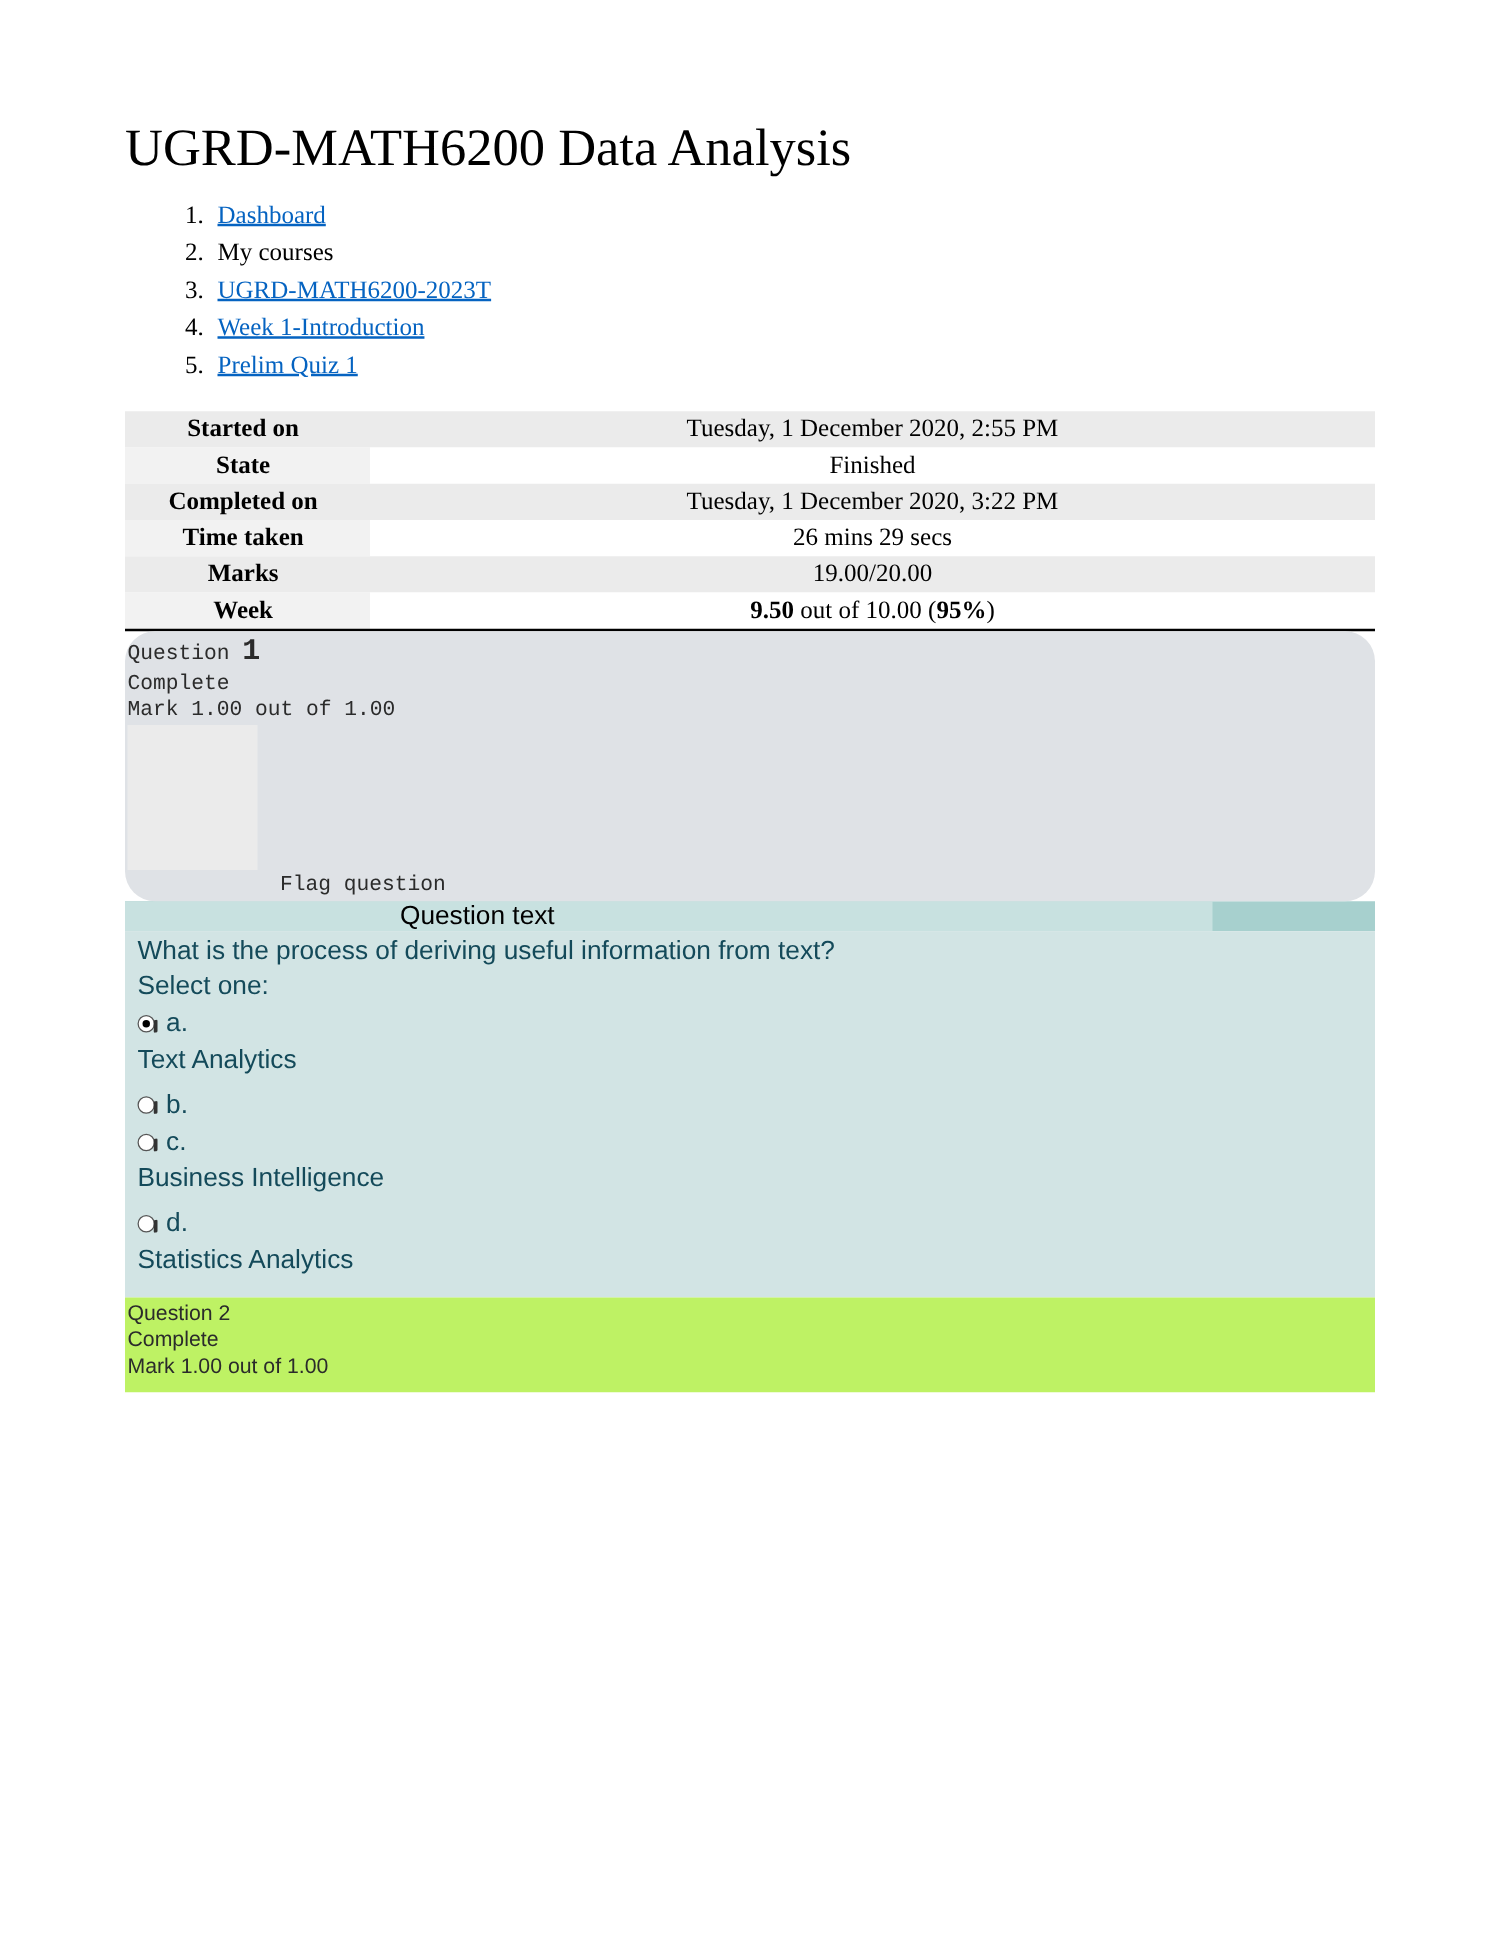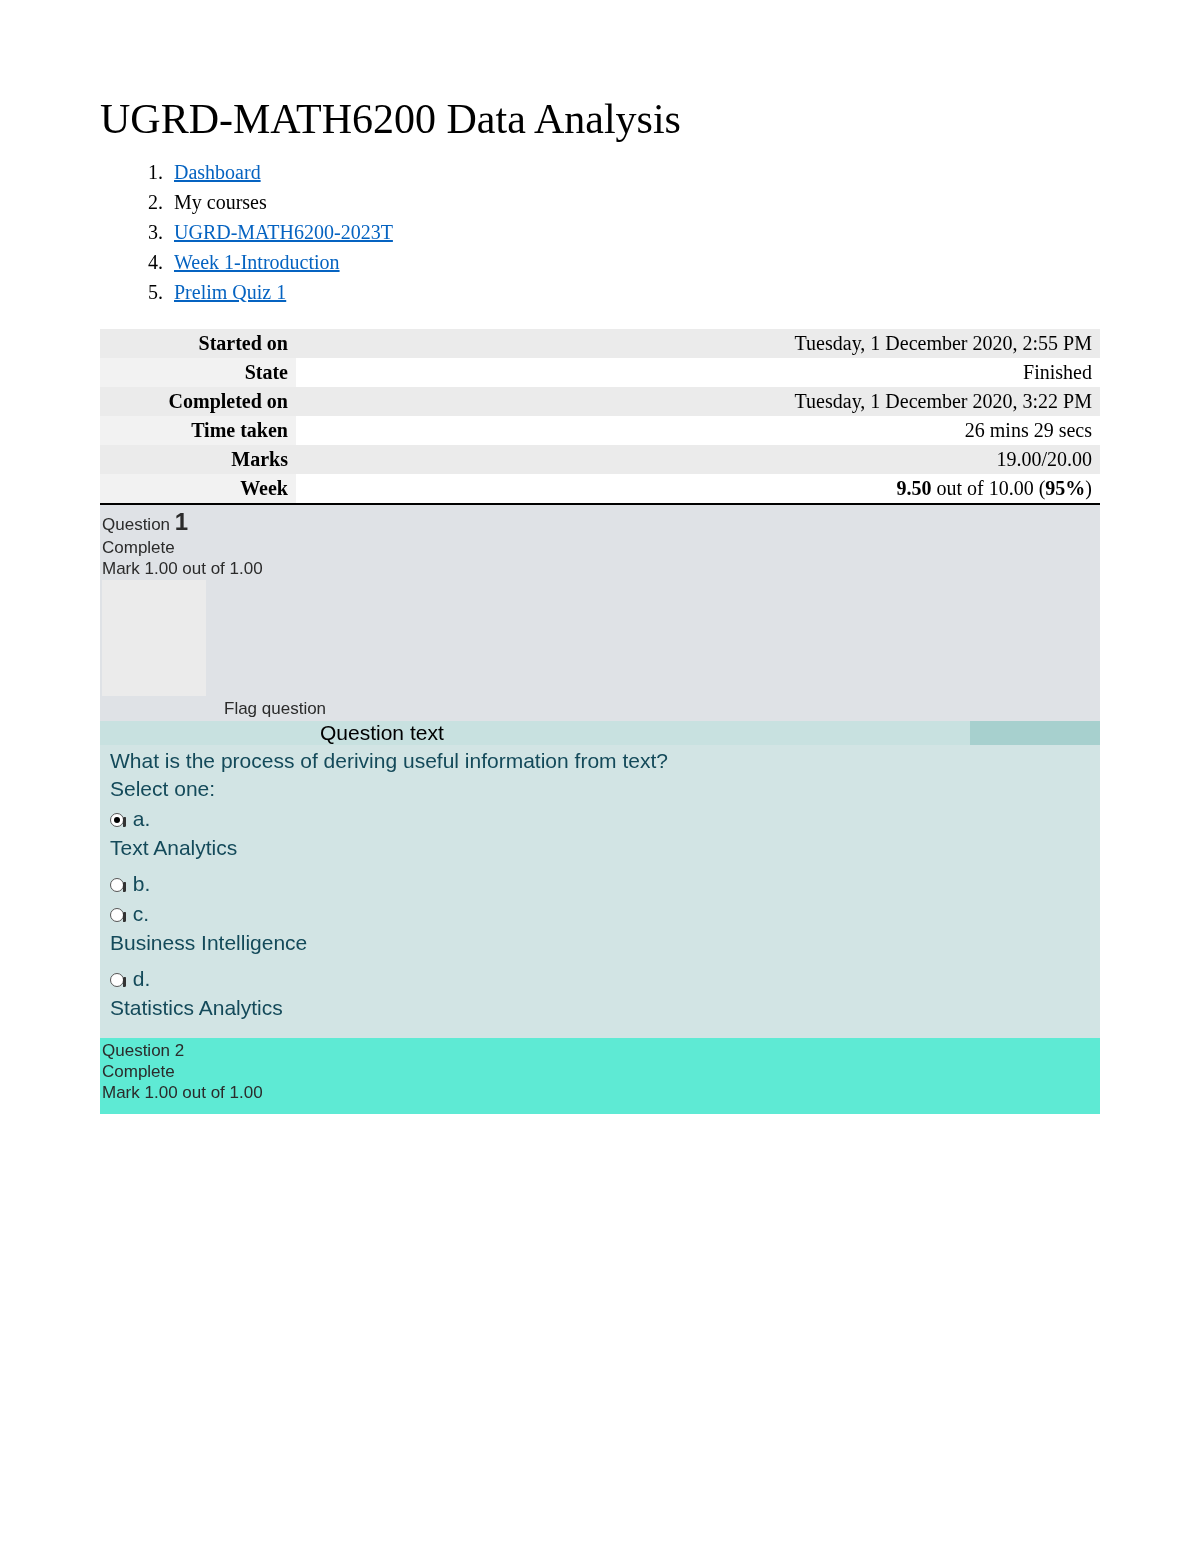--- a/index.html
+++ b/index.html
@@ -29,45 +29,46 @@
     ol.breadcrumb a {
       color: #0563C1;
     }
     .plain-item { color: #000; }
     table.summary {
       width: 100%;
       border-collapse: collapse;
       font-size: 20px;
     }
     table.summary th {
-      text-align: right;
+      text-align: center;
       font-weight: bold;
       padding: 3px 8px 3px 1px;
       width: 196px;
       background: #f2f2f2;
     }
     table.summary td {
-      text-align: right;
+      text-align: center;
       padding: 3px 8px;
       background: #fff;
       margin-top: 40px;
     }
     table.summary tr.alt th, table.summary tr.alt td { background: #ebebeb; }
     table.summary tr:last-child th, table.summary tr:last-child td {
       border-bottom: 2px solid #000;
     }
     .bold { font-weight: bold; }
     .qinfo {
       background: #dfe2e6;
       padding: 2px 18px 0 2px;
-      font-family: Liberation Sans, sans-serif;
+      font-family: Liberation Mono, monospace;
       font-size: 17px;
       color: #2b2b2b;
       position: relative;
       line-height: 1.25;
+      border-radius: 24px;
     }
     .qinfo .qnum { font-size: 24px; font-weight: bold; }
     .qinfo-box {
       width: 104px;
       height: 116px;
       background: #ebebeb;
     }
     .flag-row {
       padding: 2px 0 2px 122px;
       font-size: 17px;
@@ -116,21 +117,21 @@
     }
     .radio.sel::before {
       content: "";
       position: absolute;
       left: 3px; top: 3px;
       width: 6px; height: 6px;
       background: #000;
       border-radius: 50%;
     }
     .q2info {
-      background: #5eead4;
+      background: #bef264;
       padding: 2px 2px 10px 2px;
       font-family: Verdana, Geneva, sans-serif;
       font-size: 17px;
       color: #2b2b2b;
       line-height: 1.25;
       margin-top: 0;
     }
   </style>
 </head>
 <body>

